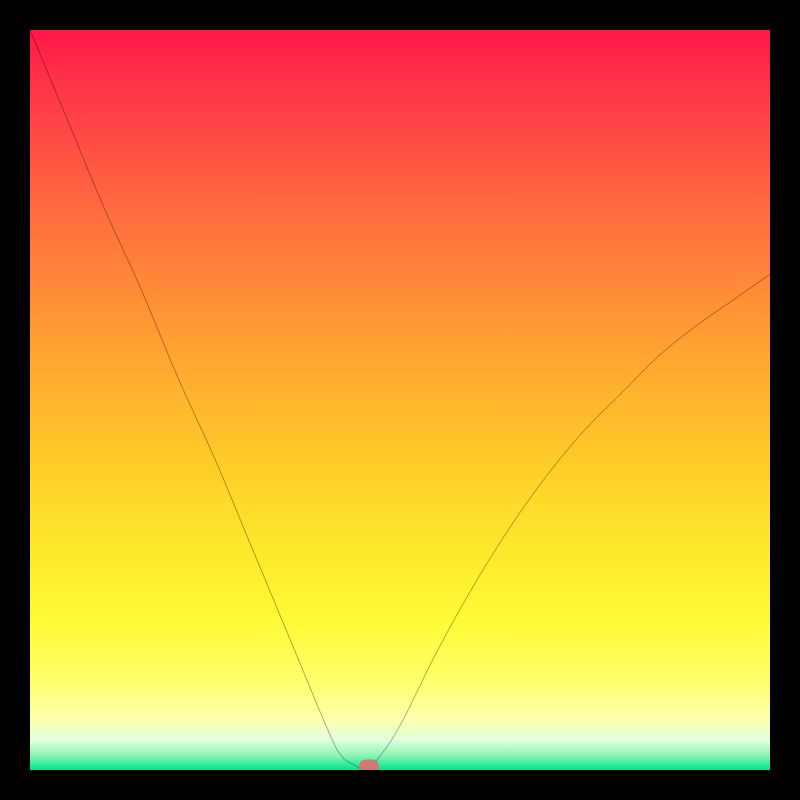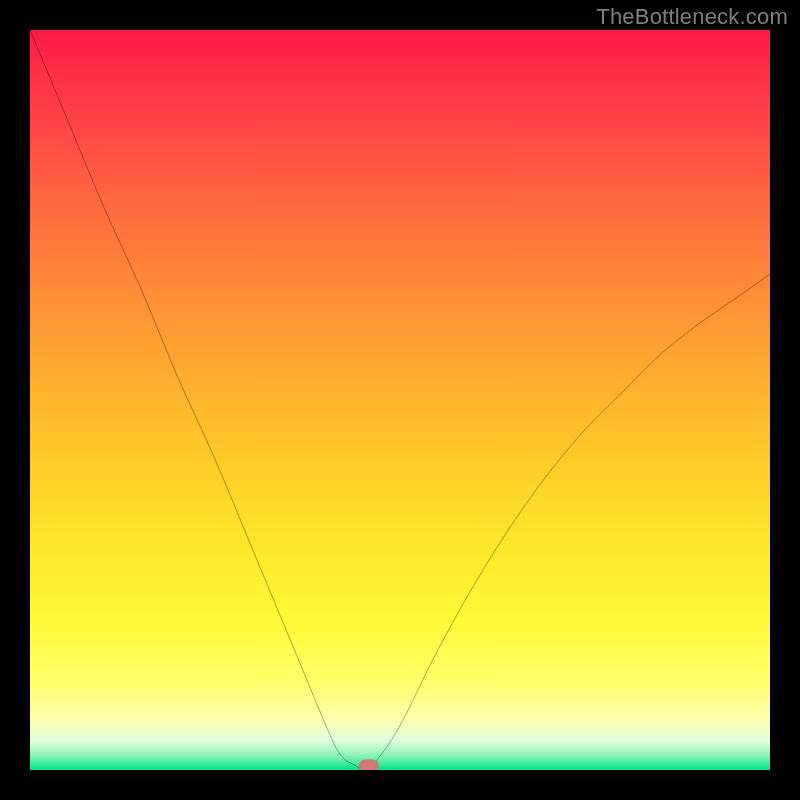--- a/index.html
+++ b/index.html
@@ -69,21 +69,20 @@
     background: #cf7a74;
     border-radius: 7px;
     transform: translate(-50%, -50%);
     z-index: 2;
   }
 </style>
 </head>
 <body>
 
 <div class="frame">
-  <div class="watermark">TheBottleneck.com</div>
 
   <div class="plot-area">
     <div class="gradient"></div>
 
     <svg class="curve" viewBox="0 0 100 100" preserveAspectRatio="none">
       <path d="M 0 0 C 0.8333333333333333 2, 3.3333333333333335 8, 5 12 C 6.666666666666666 16, 8.333333333333334 20.166666666666668, 10 24 C 11.666666666666666 27.833333333333332, 13.333333333333334 31.166666666666668, 15 35 C 16.666666666666668 38.833333333333336, 18.333333333333332 43.166666666666664, 20 47 C 21.666666666666668 50.833333333333336, 23.333333333333332 54.166666666666664, 25 58 C 26.666666666666668 61.833333333333336, 28.333333333333332 66, 30 70 C 31.666666666666668 74, 33.333333333333336 78, 35 82 C 36.666666666666664 86, 38.833333333333336 91.33333333333333, 40 94 C 41.166666666666664 96.66666666666667, 41.333333333333336 97.1, 42 98 C 42.666666666666664 98.9, 43.43333333333334 99.06666666666668, 44 99.4 C 44.56666666666666 99.73333333333333, 44.9 100.15, 45.4 100 C 45.9 99.85, 46.233333333333334 99.5, 47 98.5 C 47.766666666666666 97.5, 48.666666666666664 96.41666666666667, 50 94 C 51.333333333333336 91.58333333333333, 53.333333333333336 87.16666666666667, 55 84 C 56.666666666666664 80.83333333333333, 58.333333333333336 77.83333333333333, 60 75 C 61.666666666666664 72.16666666666667, 63.333333333333336 69.5, 65 67 C 66.66666666666667 64.5, 68.33333333333333 62.166666666666664, 70 60 C 71.66666666666667 57.833333333333336, 73.33333333333333 55.833333333333336, 75 54 C 76.66666666666667 52.166666666666664, 78.33333333333333 50.666666666666664, 80 49 C 81.66666666666667 47.333333333333336, 83.33333333333333 45.5, 85 44 C 86.66666666666667 42.5, 88.33333333333333 41.25, 90 40 C 91.66666666666667 38.75, 93.33333333333333 37.666666666666664, 95 36.5 C 96.66666666666667 35.333333333333336, 99.16666666666667 33.583333333333336, 100 33" fill="none" stroke="#000" stroke-width="0.351" vector-effect="non-scaling-stroke" stroke-linecap="round"></path>
     </svg>
 
     <div class="marker" style="left: 45.8%; top: 99.4%;"></div>
   </div>

